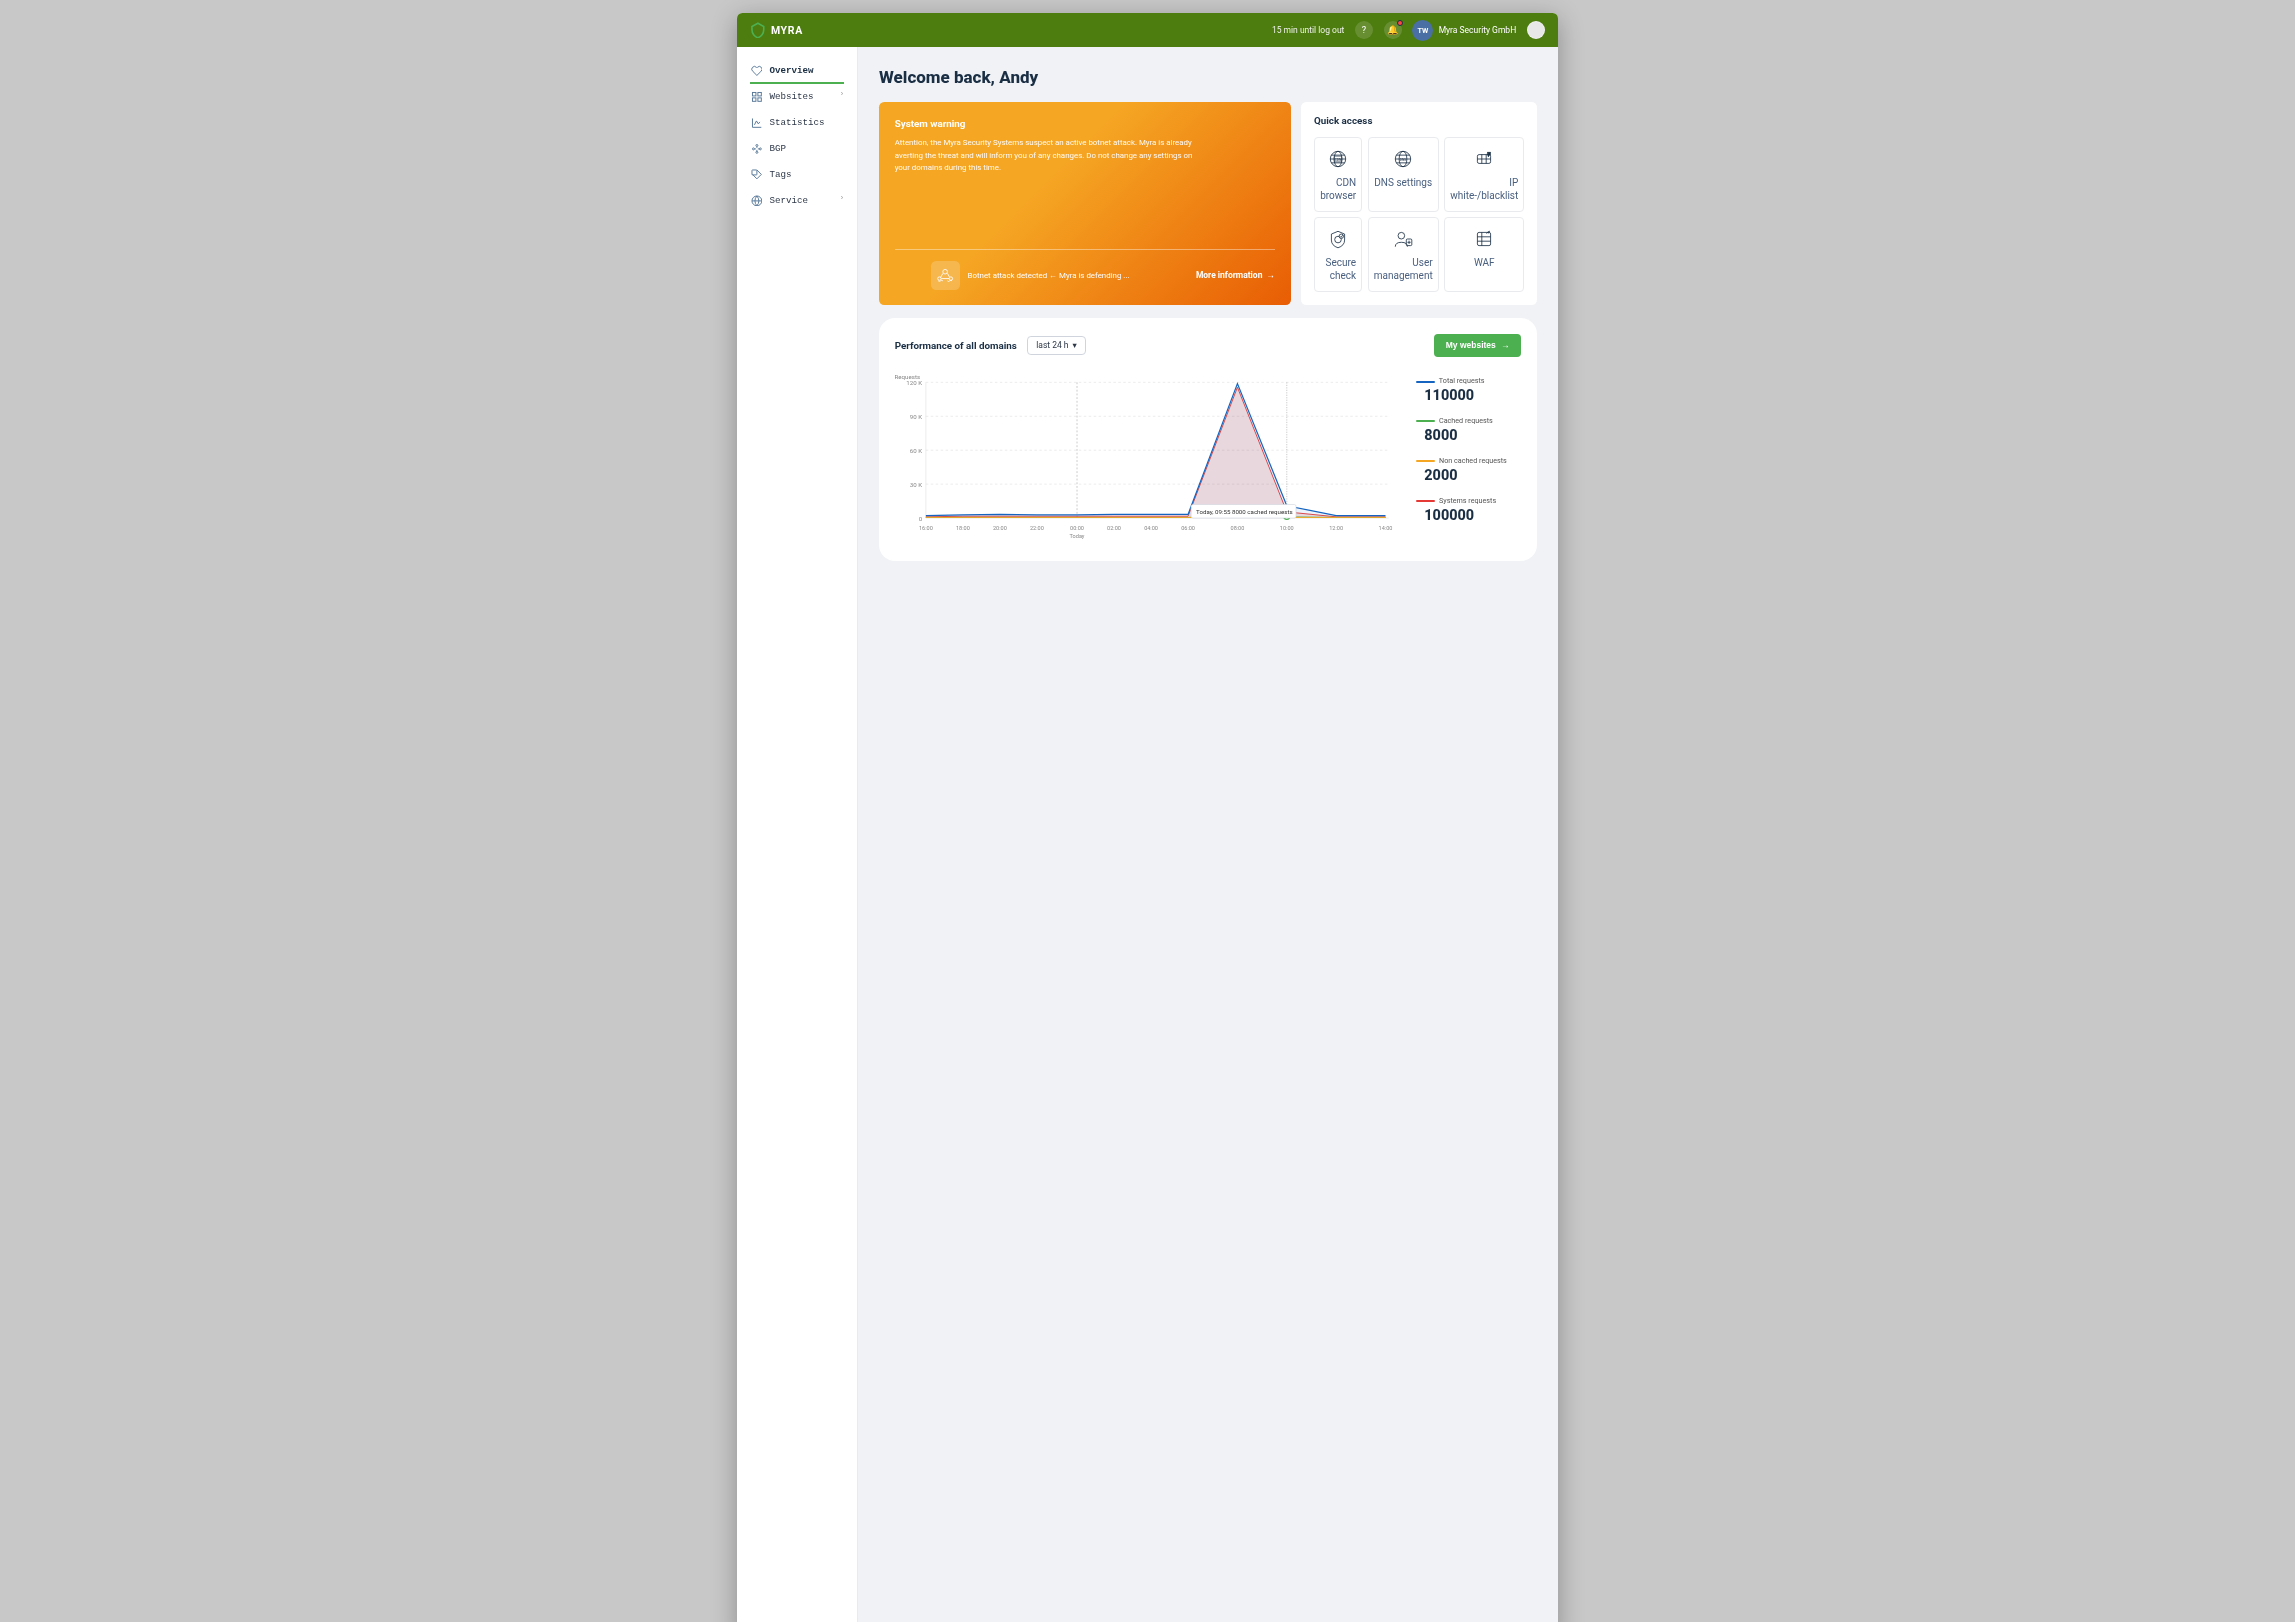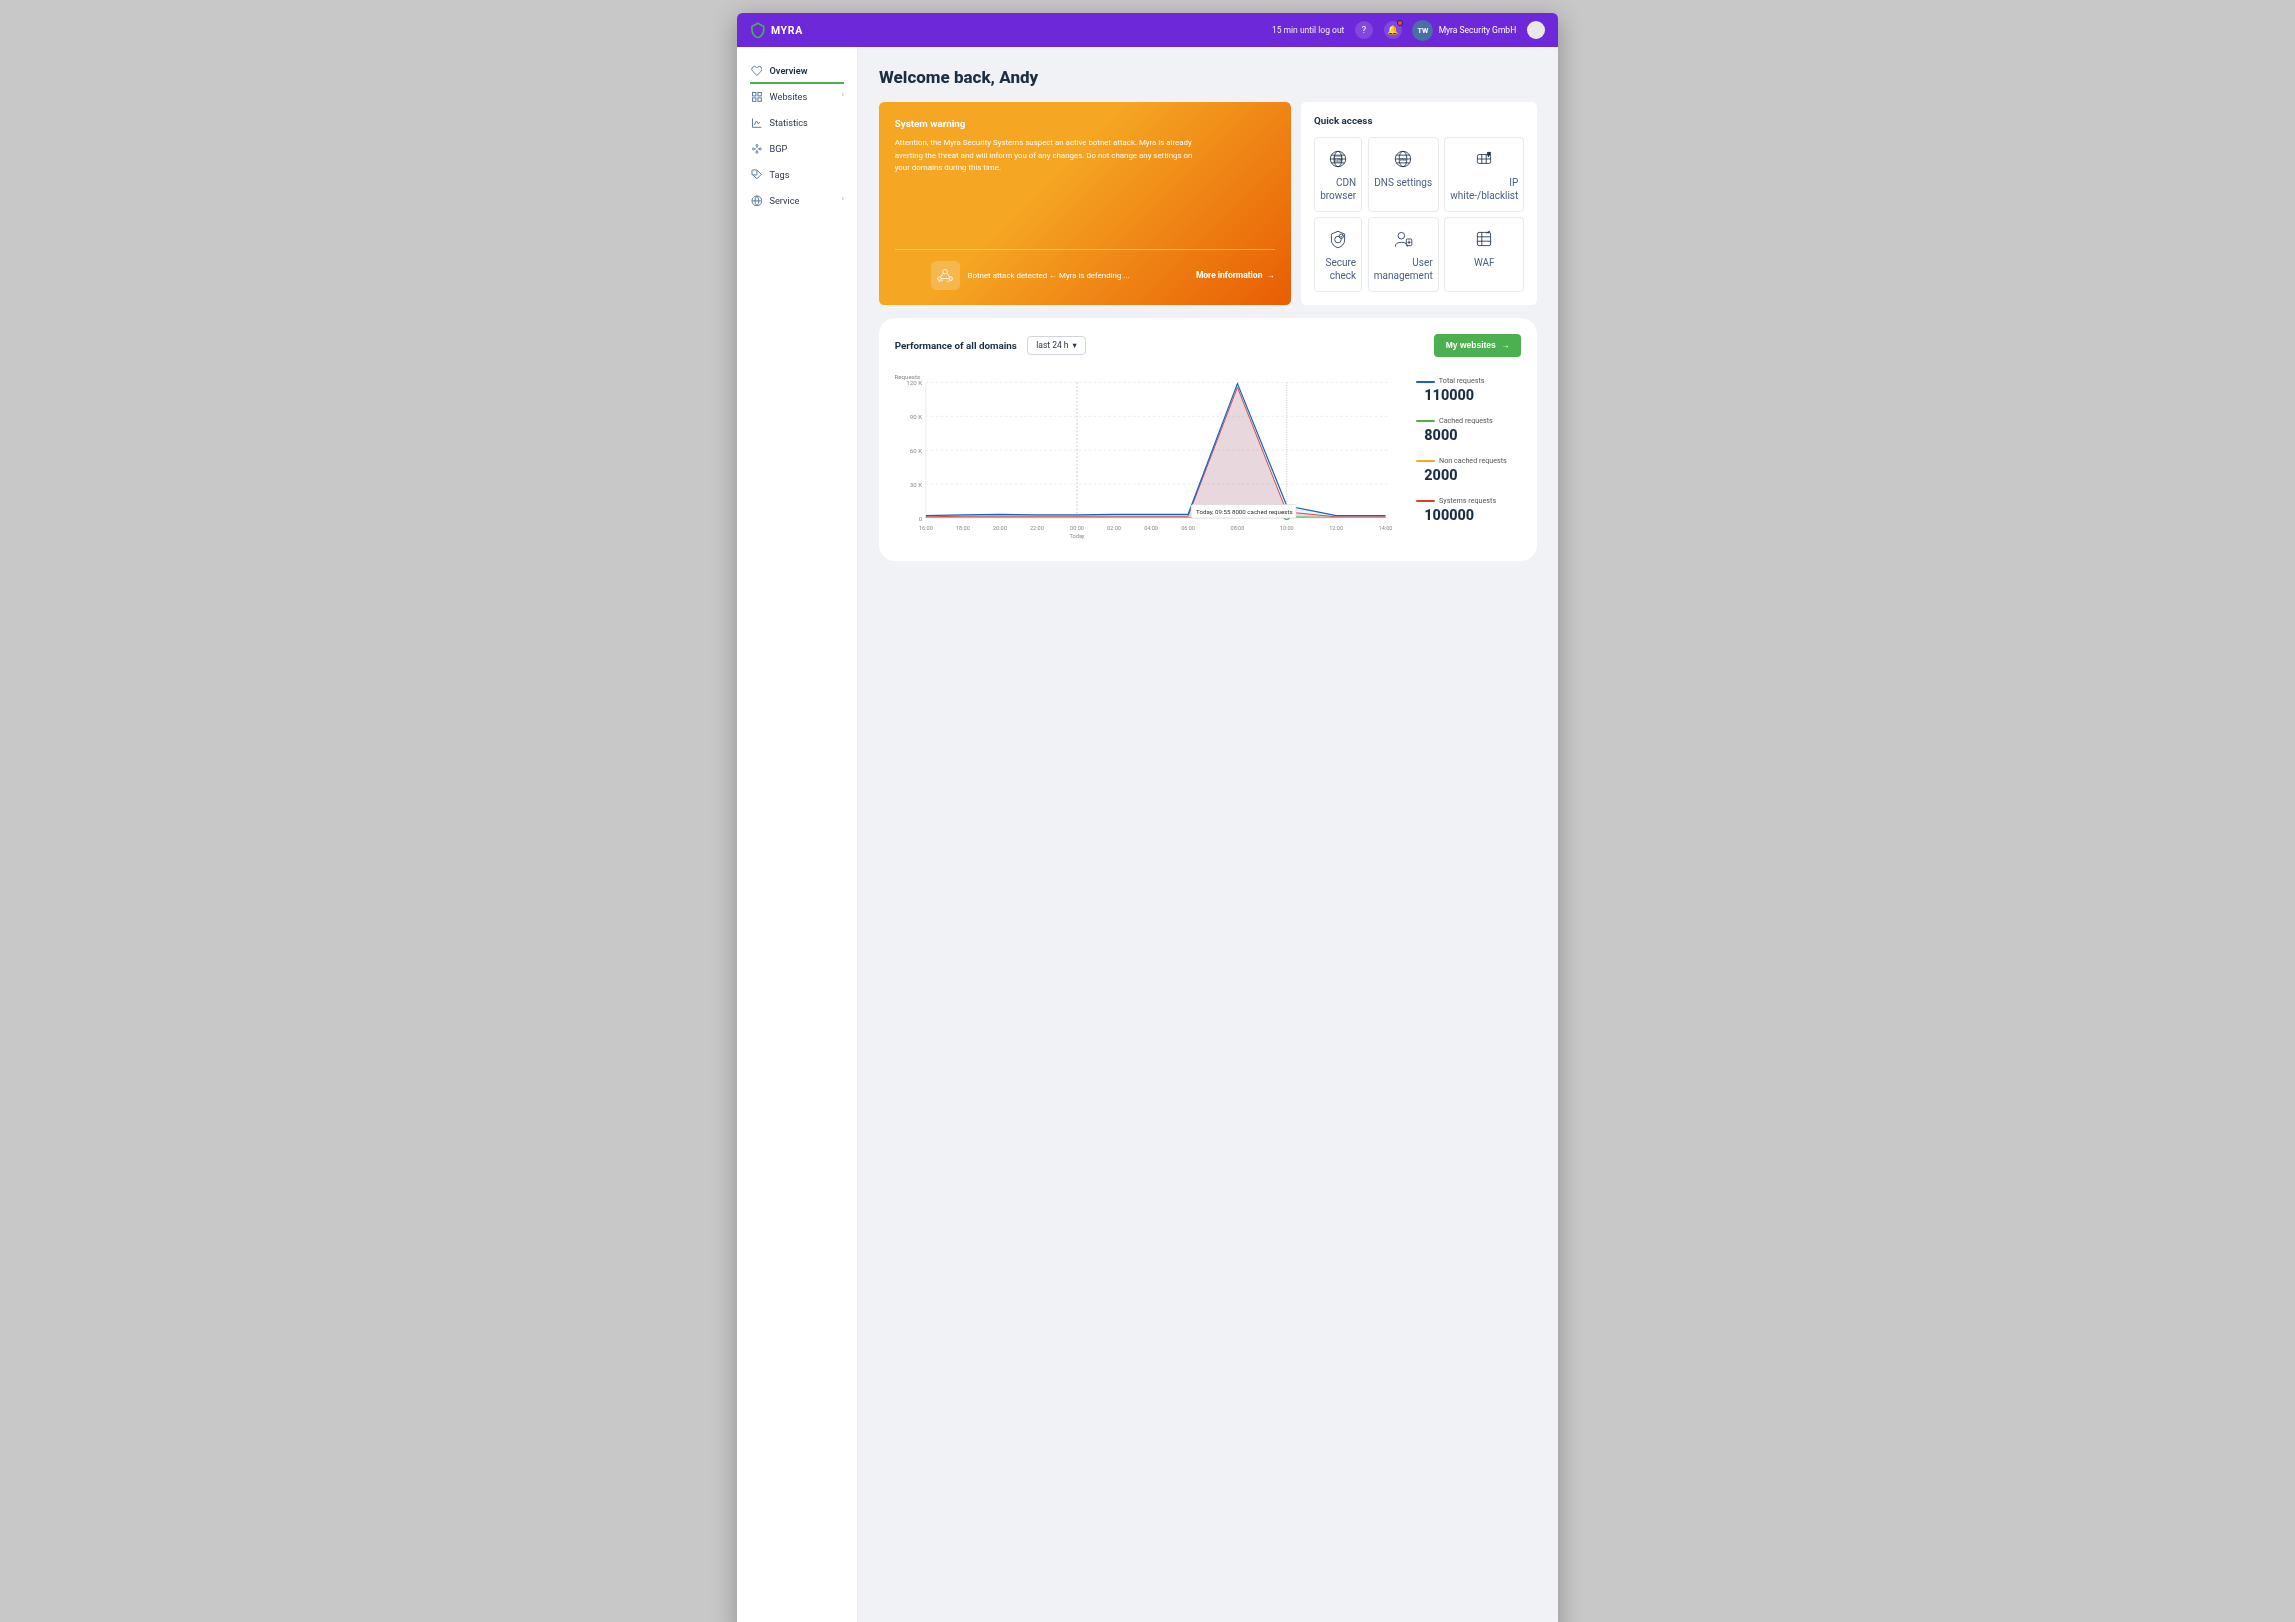--- a/index.html
+++ b/index.html
@@ -14,21 +14,21 @@
     }
     .window {
       width: 821px;
       background: #f0f2f5;
       border-radius: 5.2px;
       overflow: hidden;
       box-shadow: 0 6.5px 26px rgba(0,0,0,0.3);
     }
     
     .topbar {
-      background: #6d28d9;
+      background: #4d7c0f;
       height: 34px;
       display: flex;
       align-items: center;
       padding: 0 13px;
       justify-content: space-between;
     }
     .topbar-logo {
       display: flex;
       align-items: center;
       gap: 5.2px;
@@ -116,20 +116,21 @@
     }
     .sidebar-item {
       display: flex;
       align-items: flex-start;
       justify-content: space-between;
       padding: 6.5px 13px;
       cursor: pointer;
       color: #2d3748;
       font-size: 9.2px;
       position: relative;
+      font-family: Liberation Mono, monospace;
     }
     .sidebar-item.active {
       color: #1a2e44;
       font-weight: 600;
     }
     .sidebar-item.active::after {
       content: '';
       position: absolute;
       bottom: 0;
       left: 13px;

